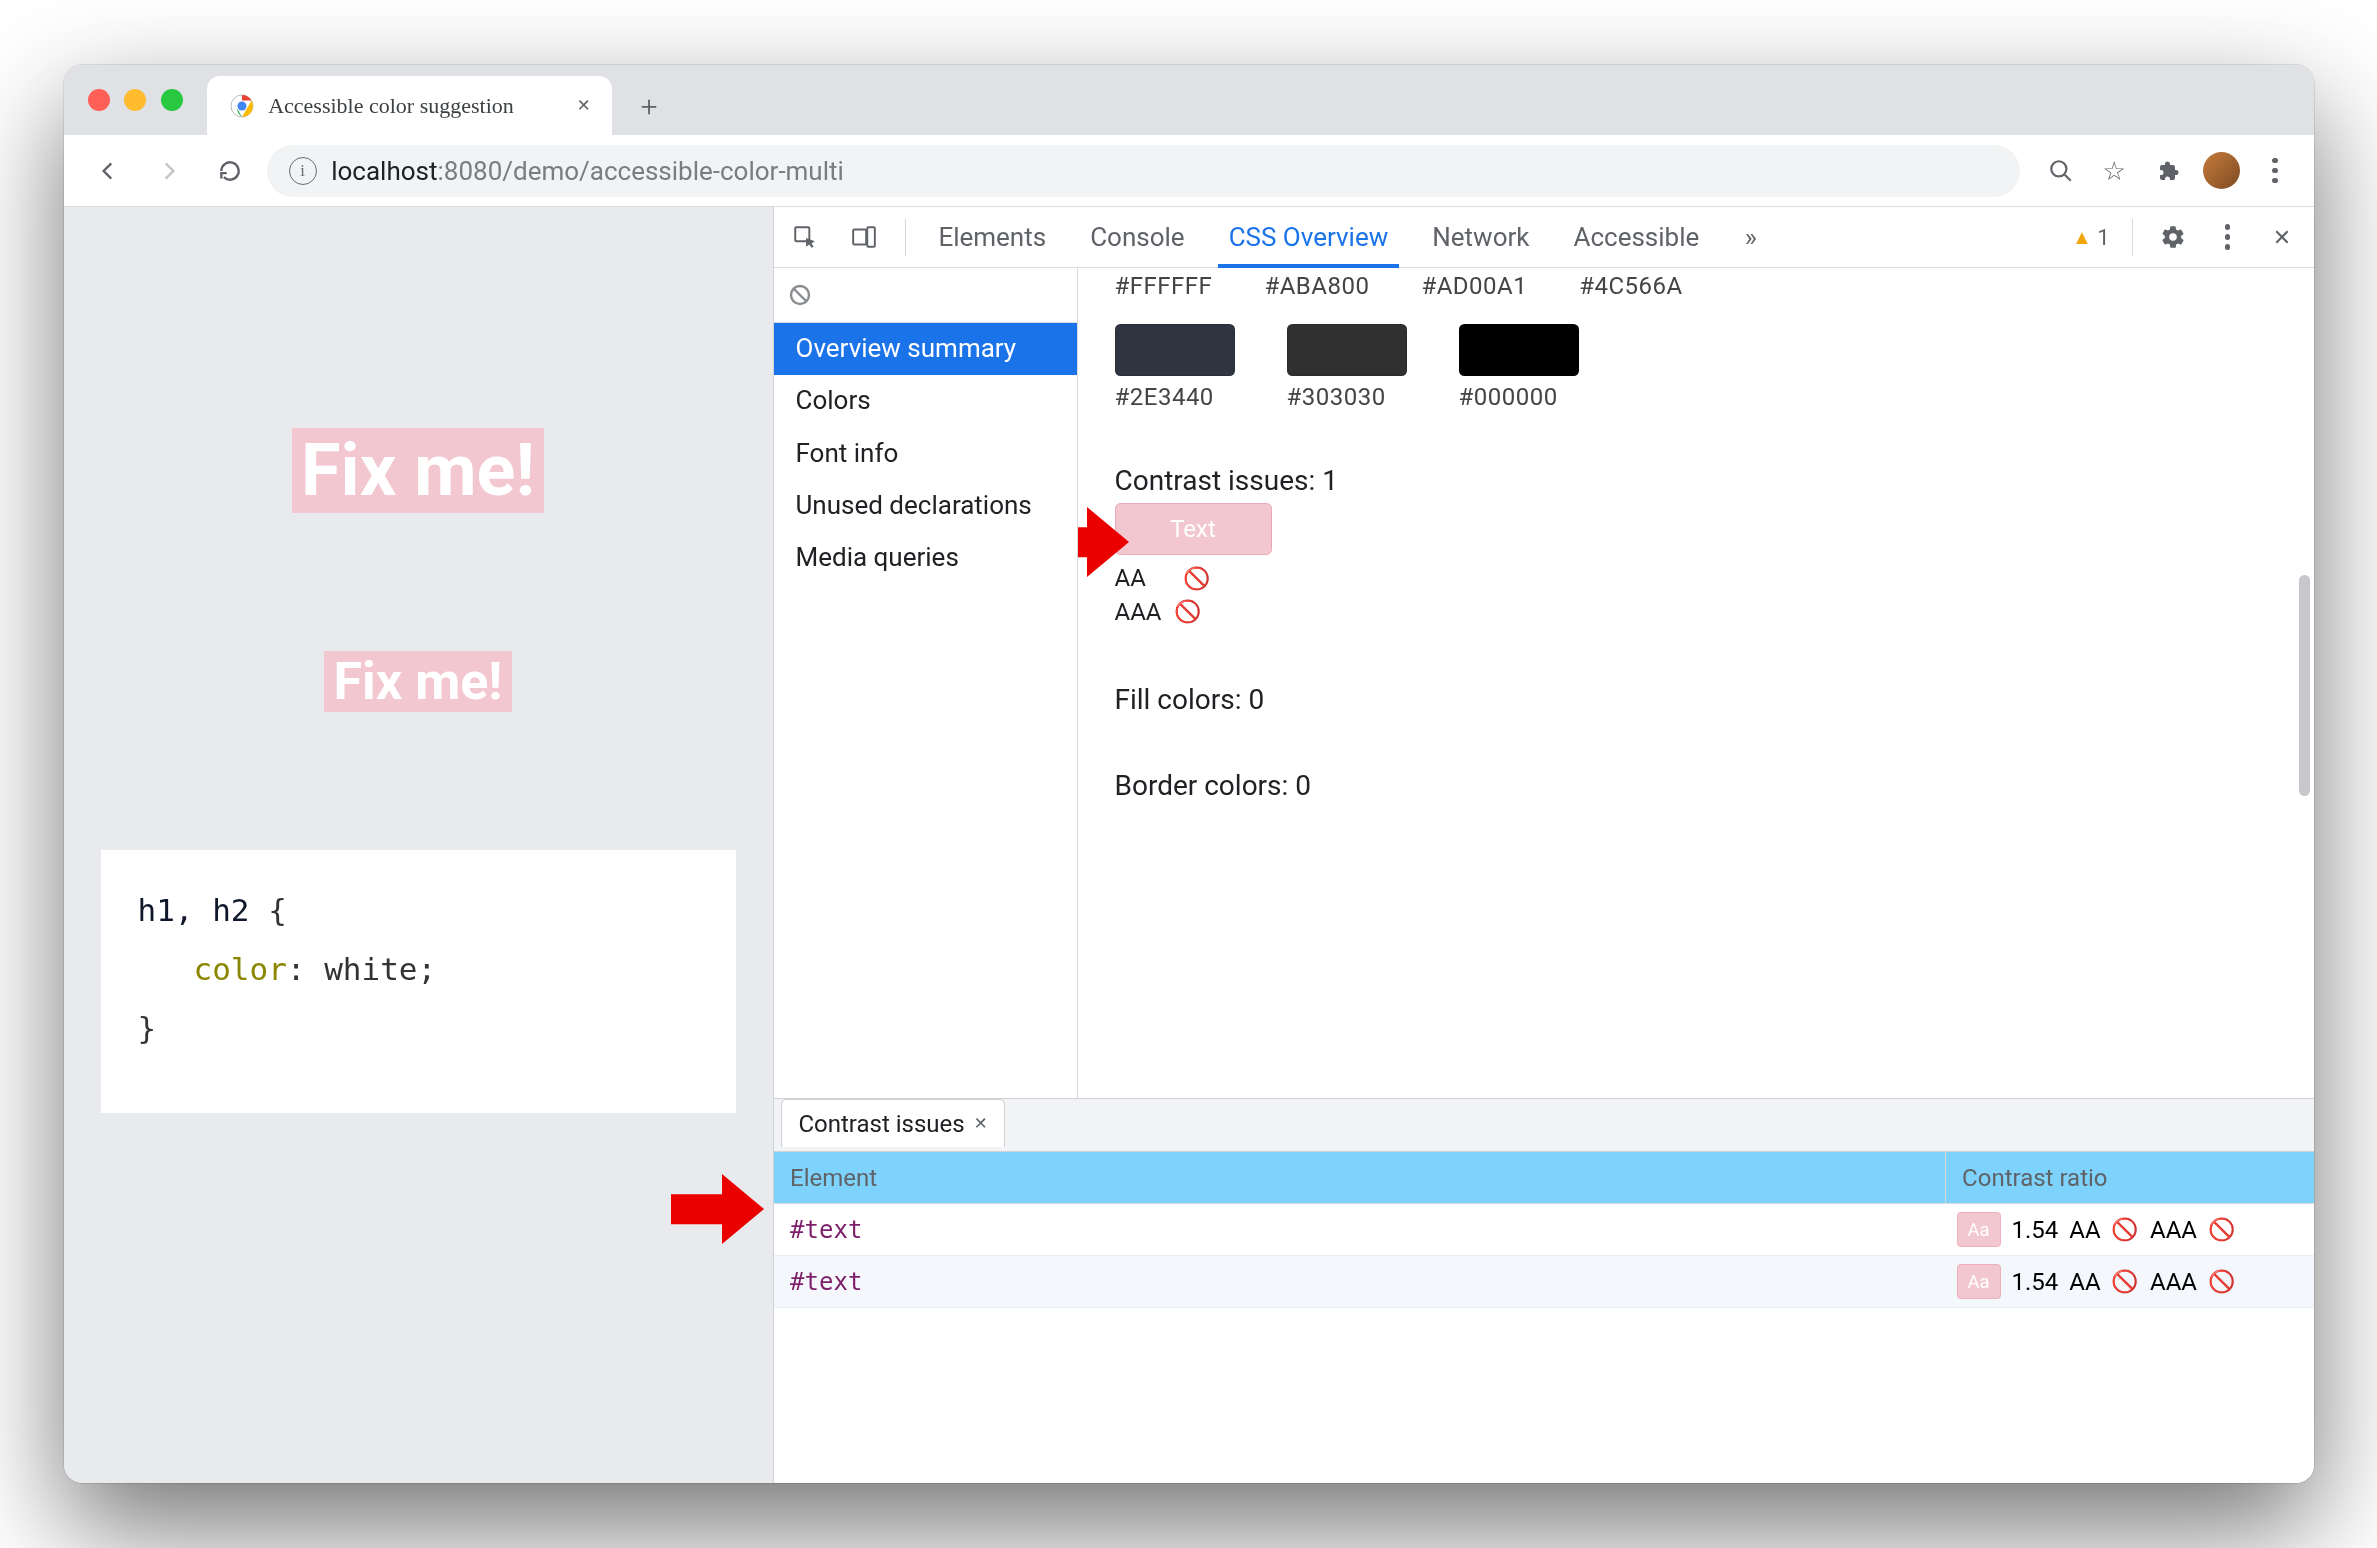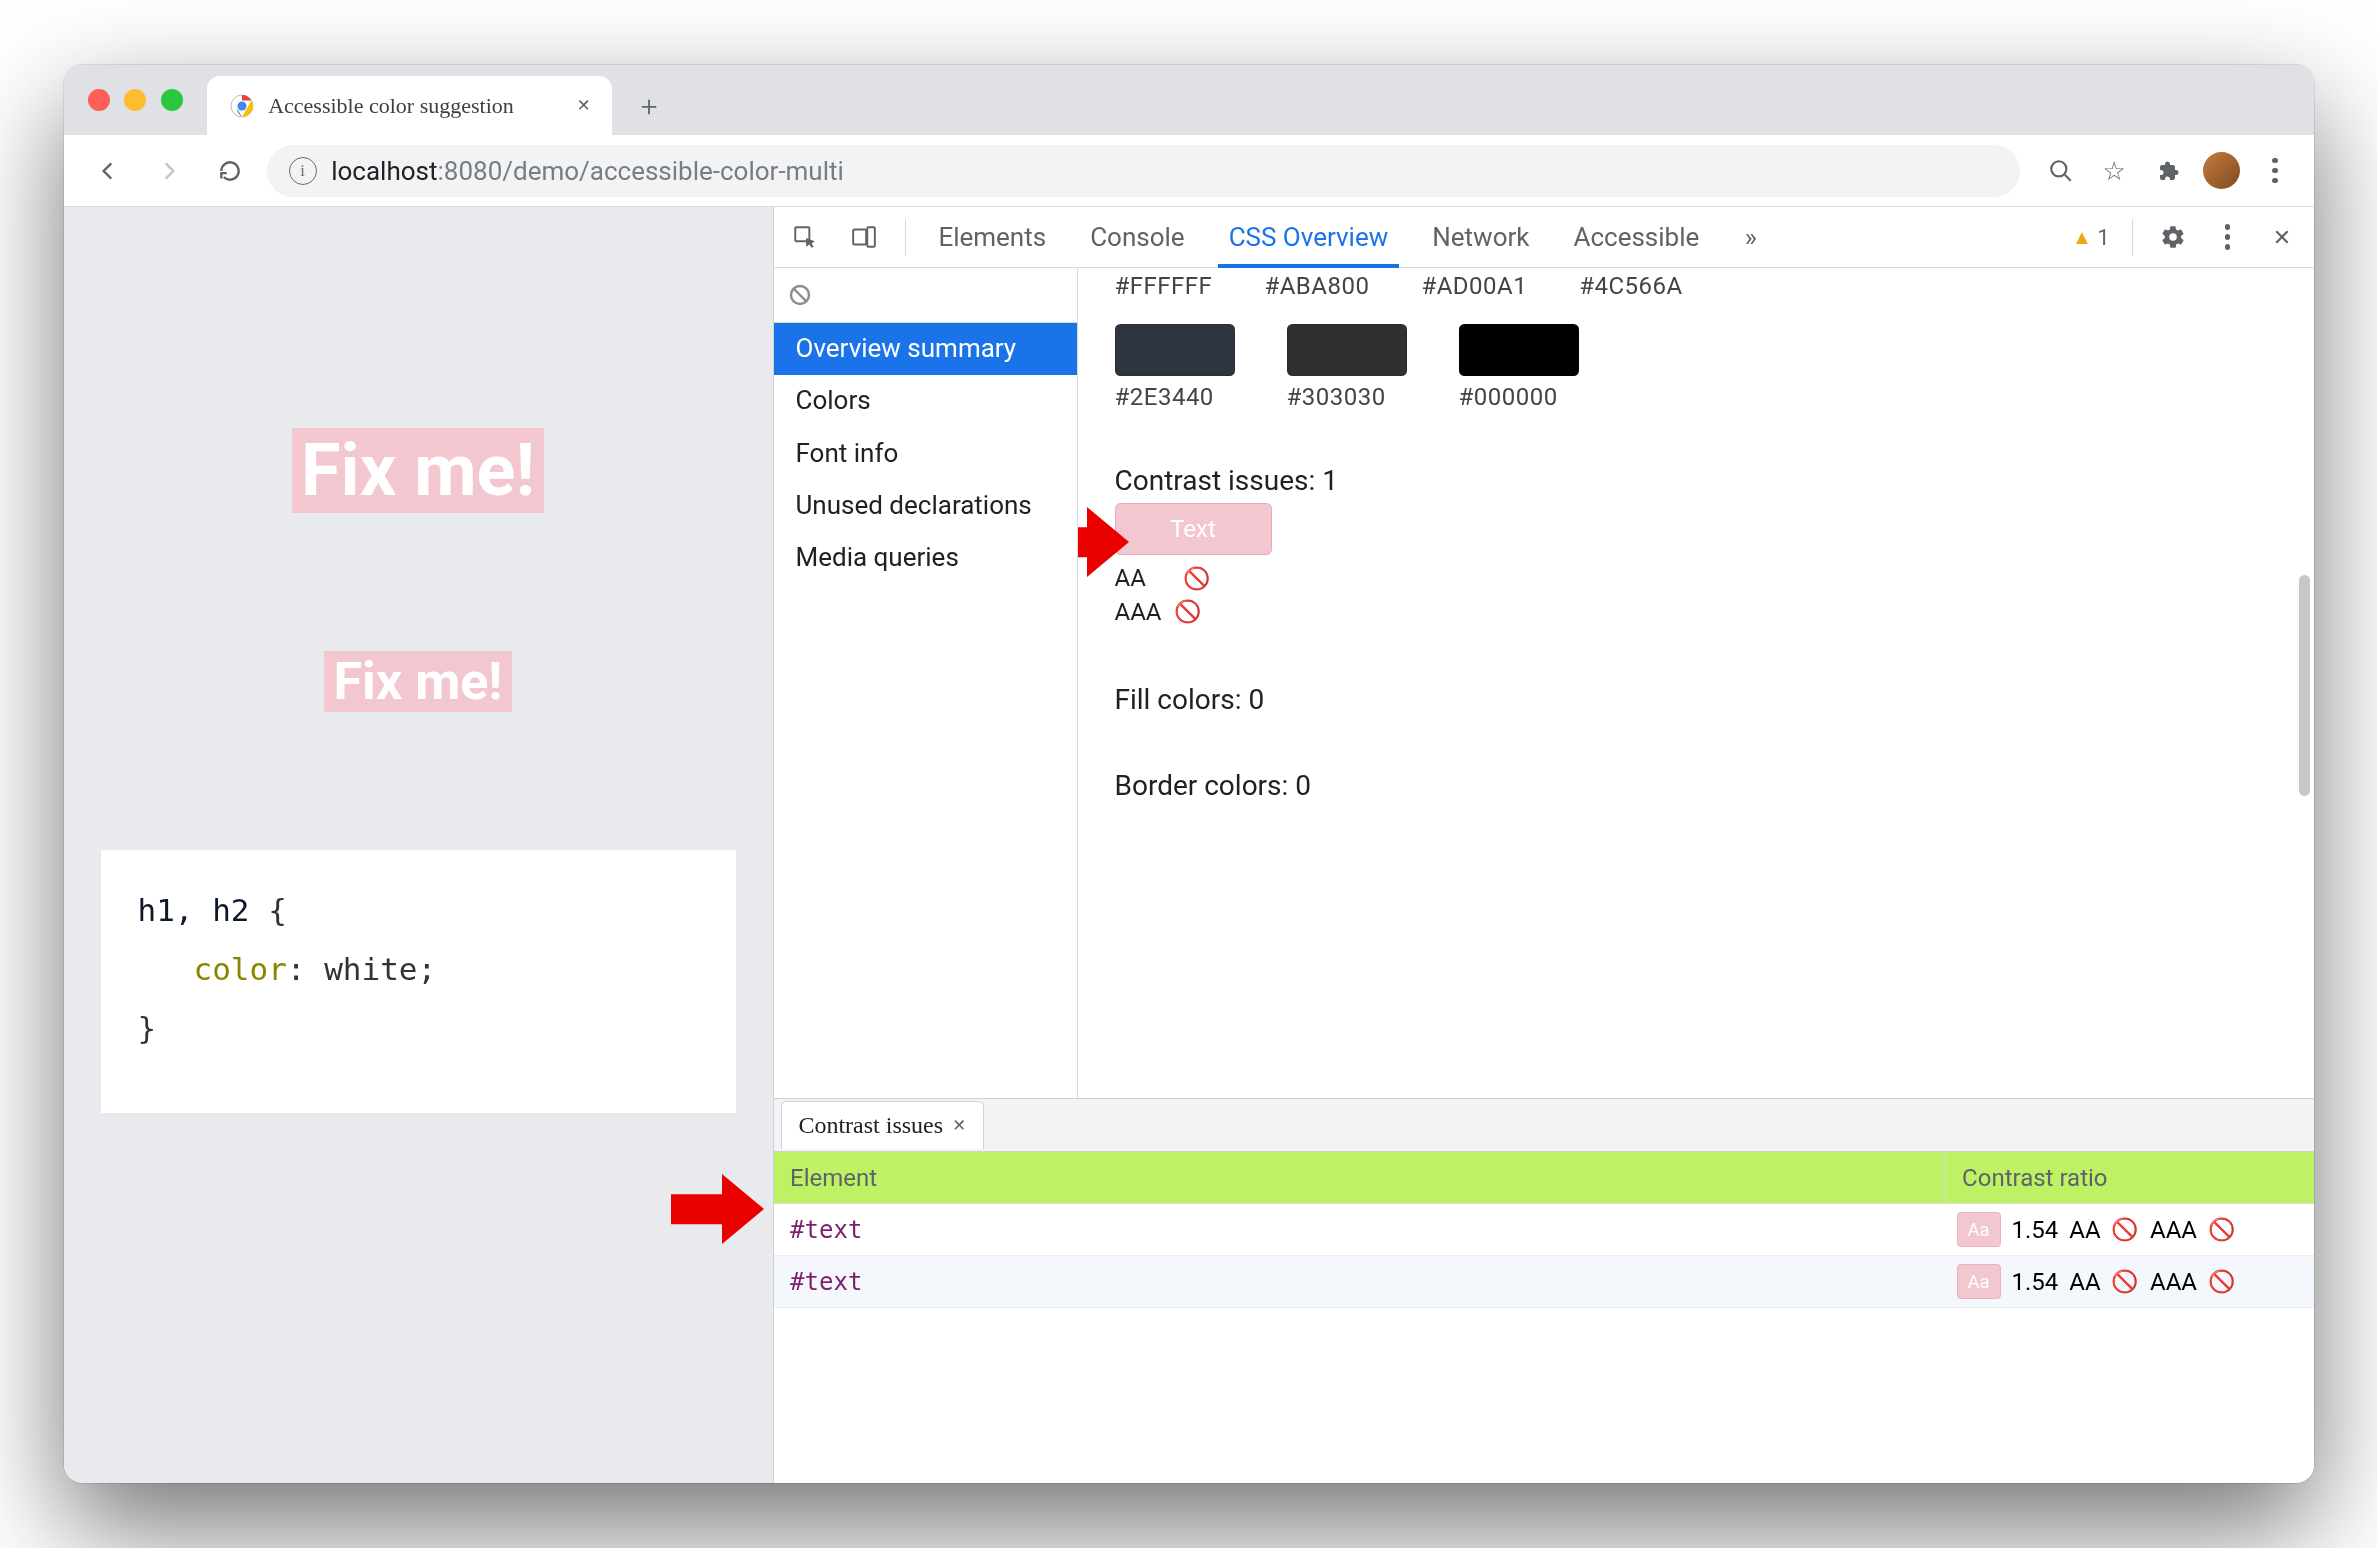--- a/index.html
+++ b/index.html
@@ -284,43 +284,42 @@
   }
   
   .dt-drawer{
     border-top:0.9px solid #cfd1d5;
     background:#fff;
     display:flex;flex-direction:column;
   }
   .drawer-tabbar{
     height:53px;
     background:#f2f3f4;
-    display:flex;align-items:center;
+    display:flex;align-items:flex-start;
     padding: 0 5.5px;
     border-bottom:0.9px solid #cfd1d5;
-    font-family:Liberation Serif, serif;
   }
   .drawer-tab{
     height:48px;
     background:#fff;
     border:0.9px solid #cfd1d5;
     border-bottom:none;
     border-radius:5.5px 5.5px 0 0;
     padding: 0 16.6px;
     display:flex;align-items:center;gap:9.2px;
     font-size:24px;color:#202124;
     margin-left:1.8px;
   }
   .drawer-tab .x{font-size:16.6px;color:#5f6368;cursor:pointer;}
   .drawer-header{
     display:flex;
     height:52px;
     border-bottom:0.9px solid #d8dadd;
     font-size:24px;color:#5f6368;align-items:flex-start;
-    background:#bef264;
+    background:#7dd3fc;
   }
   .drawer-header .col1{ flex:1; padding:0 16.6px; border-right:0.9px solid #d8dadd; display:flex;align-items:center;height:100%;}
   .drawer-header .col2{ width:368px; padding:0 16.6px; display:flex;align-items:center;height:100%;}
   .drawer-rows{ }
   .drawer-row{
     display:flex;height:52px;align-items:center;font-size:24px;
     border-bottom:0.9px solid #eceded;
   }
   .drawer-row:nth-child(even){ background:#f4f7fb;}
   .drawer-row .col1{ flex:1; padding:0 16.6px; display:flex;align-items:center;gap:7.4px;}

